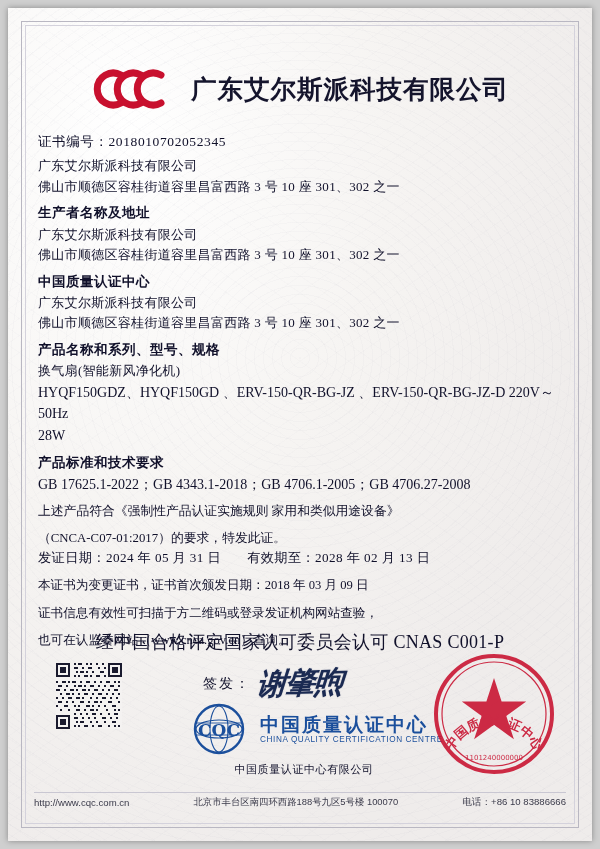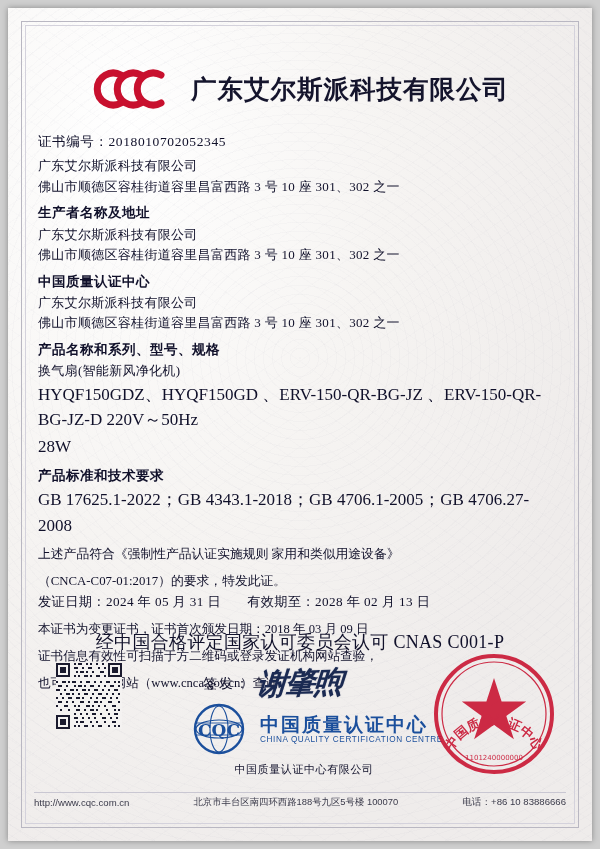--- a/index.html
+++ b/index.html
@@ -54,21 +54,21 @@
   .body{
     position:absolute;left:30px;right:30px;top:124px;
     text-align:left;color:#10102a;
   }
   .line{line-height:1.5;}
   .lbl{
     font-weight:700;font-size:13.5px;letter-spacing:.5px;margin-top:7px;
   }
   .val{font-size:13px;letter-spacing:.3px;margin-top:1px;}
   .certno{font-size:13.5px;letter-spacing:.6px;margin-bottom:4px;}
-  .spec{font-size:17px;letter-spacing:0;}
+  .spec{font-size:14px;letter-spacing:0;}
   .rule{font-size:12.8px;margin-top:7px;line-height:1.55;}
   .dates{font-size:13.2px;letter-spacing:.4px;}
   .dates .gap{display:inline-block;width:26px;}
   .note{font-size:12.6px;margin-top:7px;line-height:1.62;}
 
   
   .cnas{
     position:absolute;left:0;right:0;top:622px;text-align:center;
     font-size:18px;color:#10102a;letter-spacing:.3px;
   }

